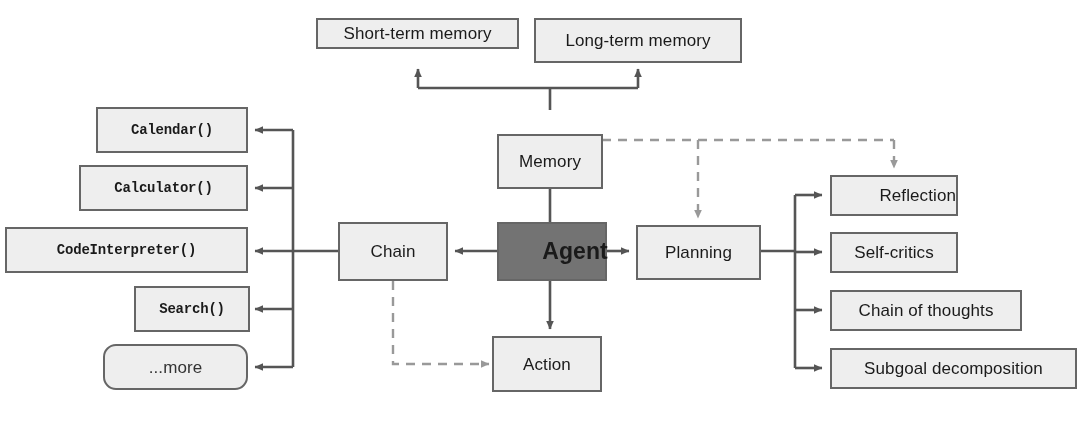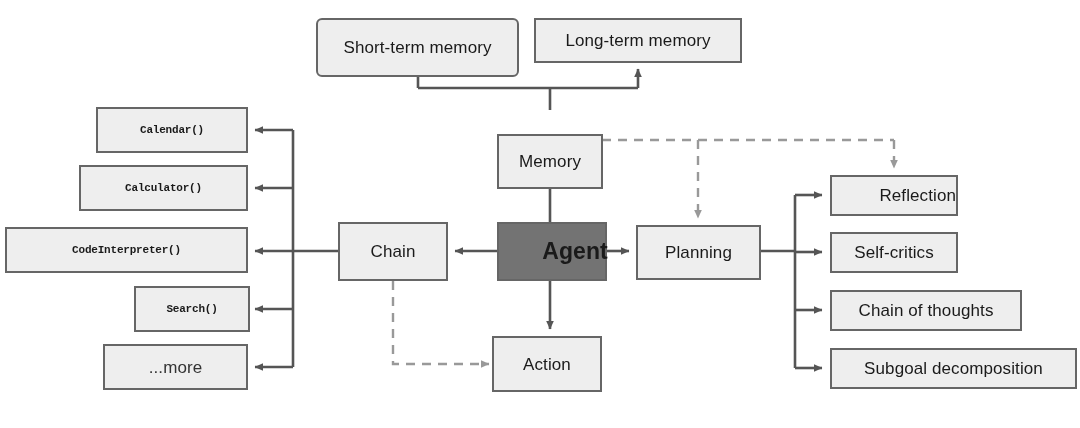--- a/index.html
+++ b/index.html
@@ -18,31 +18,31 @@
     color:#1a1a1a;
     font-size:17px;
     line-height:1;
     letter-spacing:0.1px;
     white-space:nowrap;
     z-index:2;
   }
   .node.mono{
     font-family:"Liberation Mono","DejaVu Sans Mono",monospace;
     font-weight:bold;
-    font-size:11px;
+    font-size:14px;
     letter-spacing:-0.2px;
     text-align:right;
   }
   .node.accent{
     background:#737373;
     font-weight:bold;
     font-size:23px;
     padding-left:46px;
   }
-  .node.more{color:#333333;}
+  .node.more{color:#333333;border-radius:13px;}
 </style>
 </head>
 <body>
 
 <div id="stage">
 
   <svg id="wires" viewBox="0 0 1080 428">
     <defs>
       <marker id="arrowSolid" markerWidth="9" markerHeight="9" refX="8.2" refY="4.5" orient="auto" markerUnits="userSpaceOnUse">
         <path d="M0,0.6 L8.6,4.5 L0,8.4 z" fill="#555555"></path>
@@ -86,21 +86,21 @@
     <g stroke="#999999" stroke-width="2.4" fill="none" stroke-dasharray="9,7">
 
       <path d="M602,140 L894,140"></path>
       <path d="M698,140 L698,218" marker-end="url(#arrowDash)"></path>
       <path d="M894,140 L894,168" marker-end="url(#arrowDash)"></path>
 
       <path d="M393,281 L393,364 L489,364" marker-end="url(#arrowDash)"></path>
     </g>
   </svg>
 
-  <div class="node" style="left:316px;top:18px;width:203px;height:59px;border-radius:6px;">
+  <div class="node" style="left:316px;top:18px;width:203px;height:31px;">
     <span>Short-term memory</span>
   </div>
 
   <div class="node" style="left:534px;top:18px;width:208px;height:45px;">
     <span>Long-term memory</span>
   </div>
 
   <div class="node" style="left:497px;top:110px;width:106px;height:55px;margin-top:24px;">
     <span>Memory</span>
   </div>

